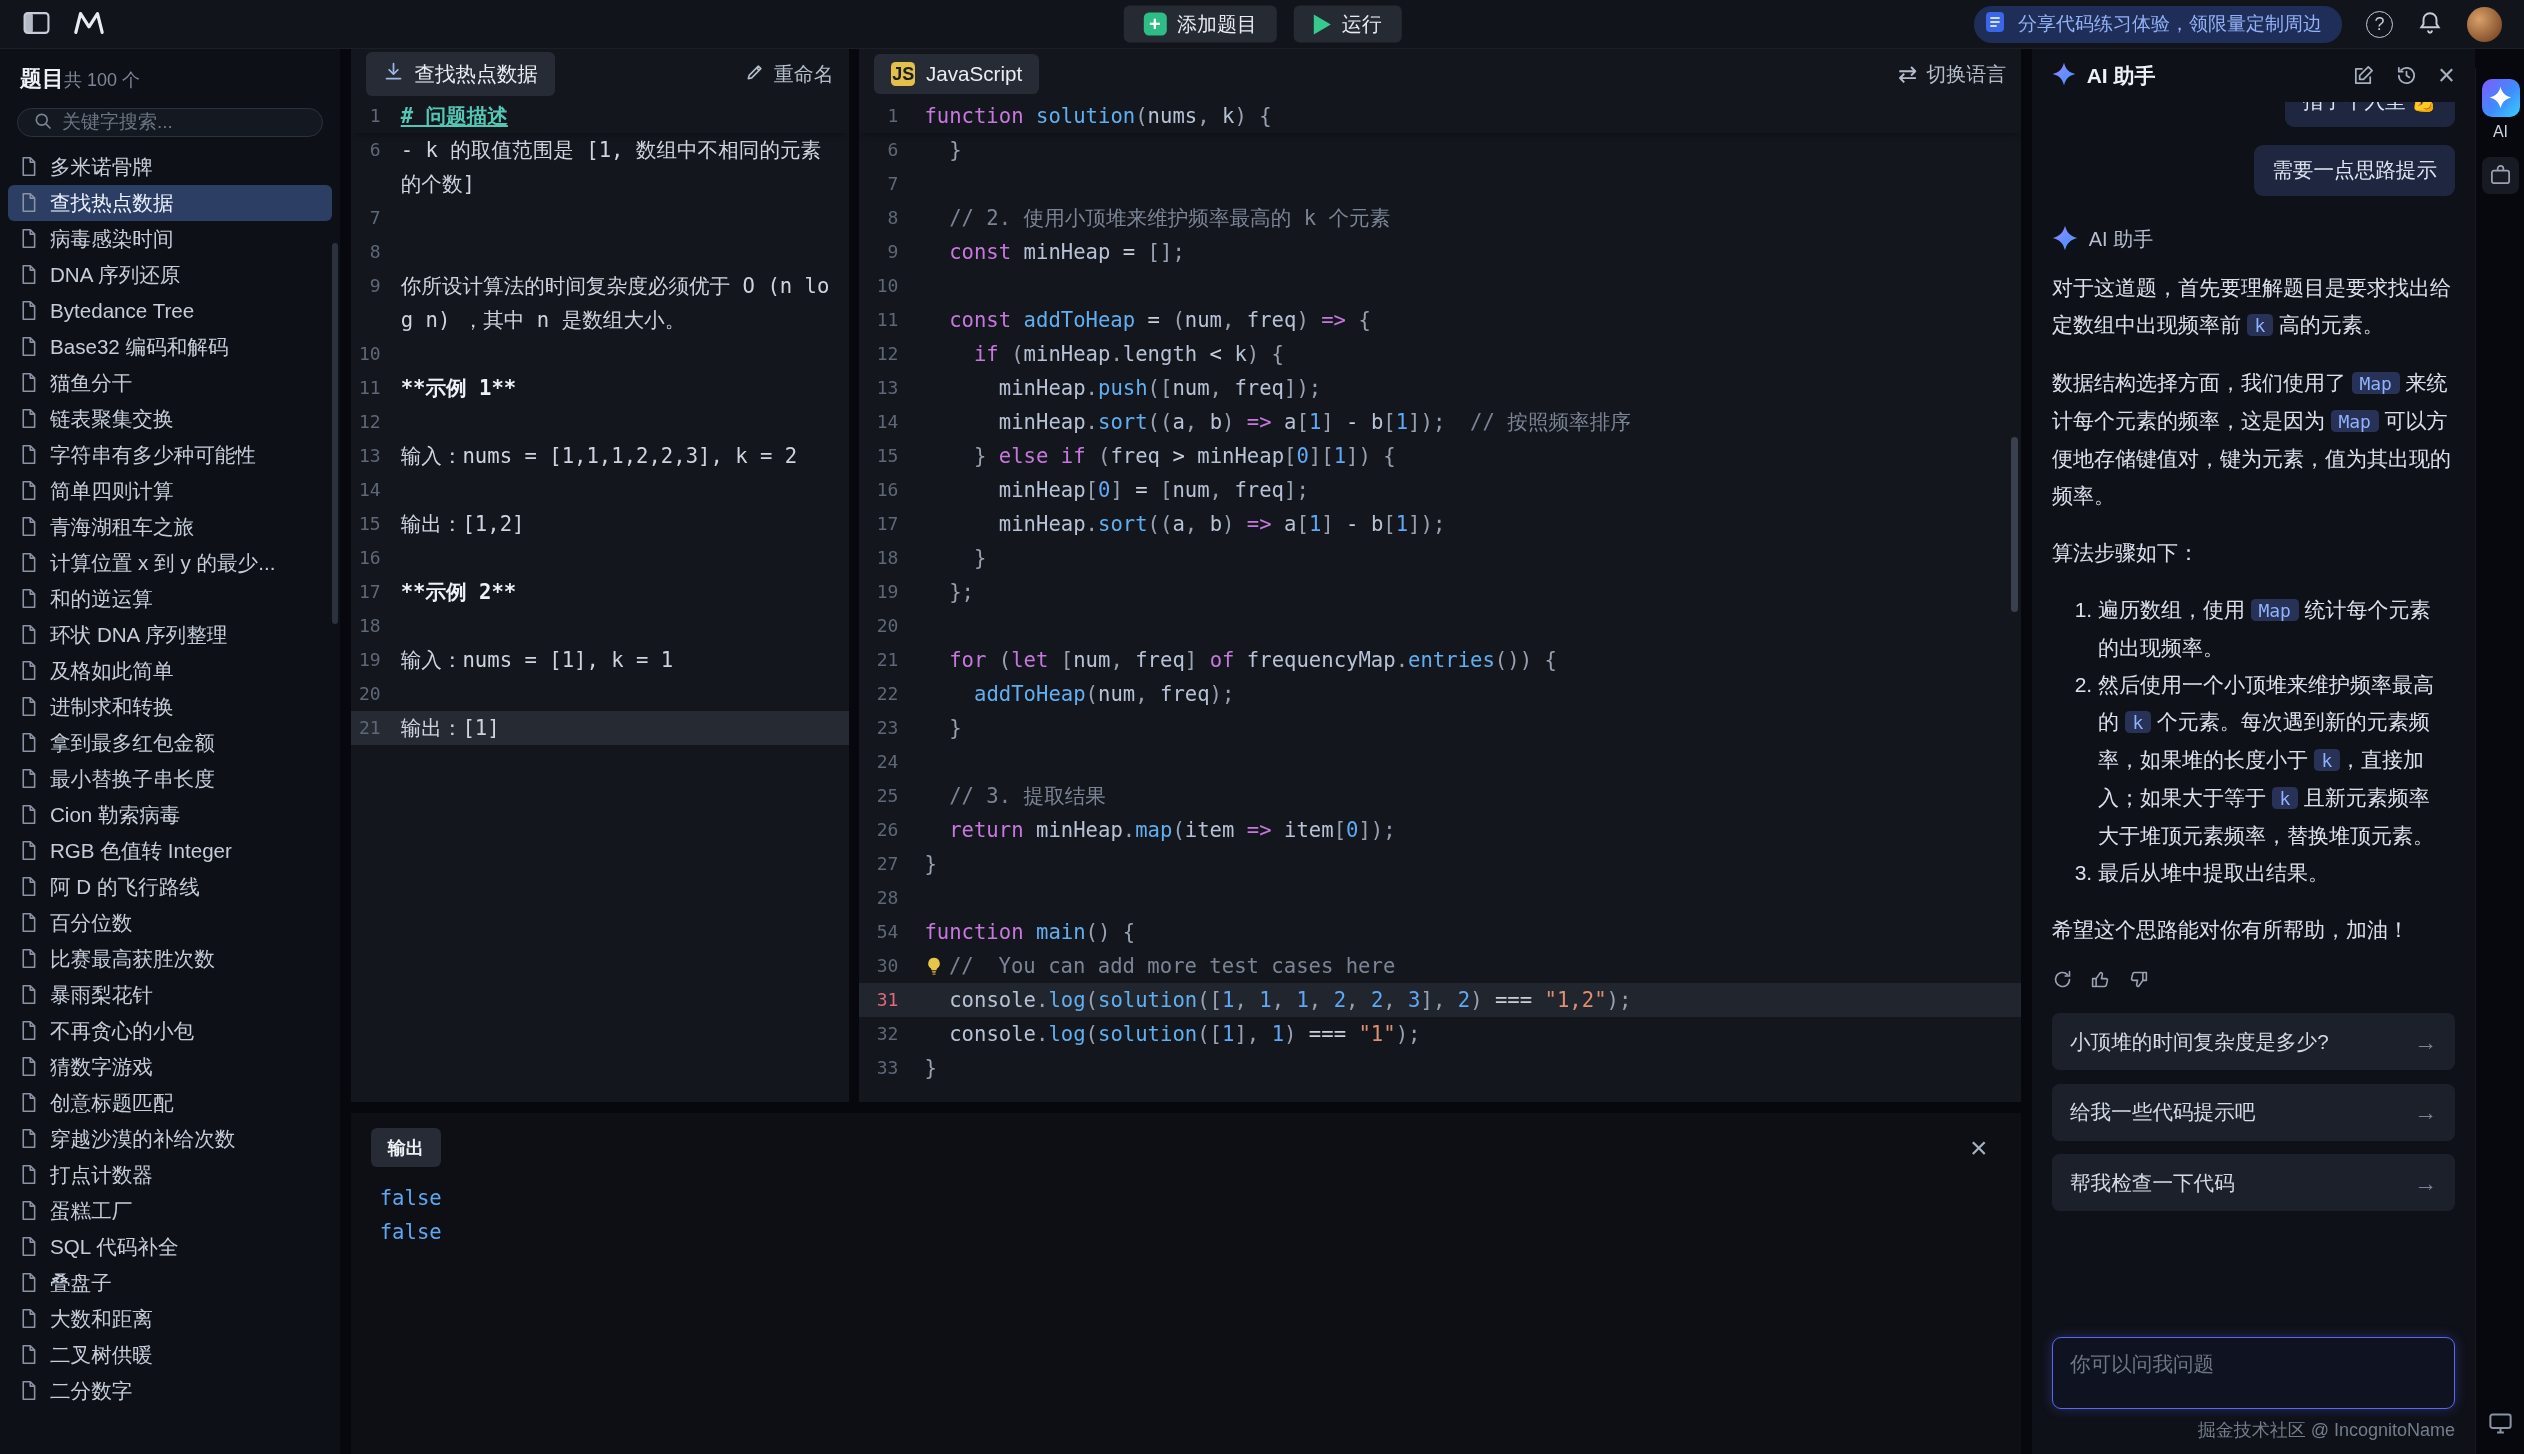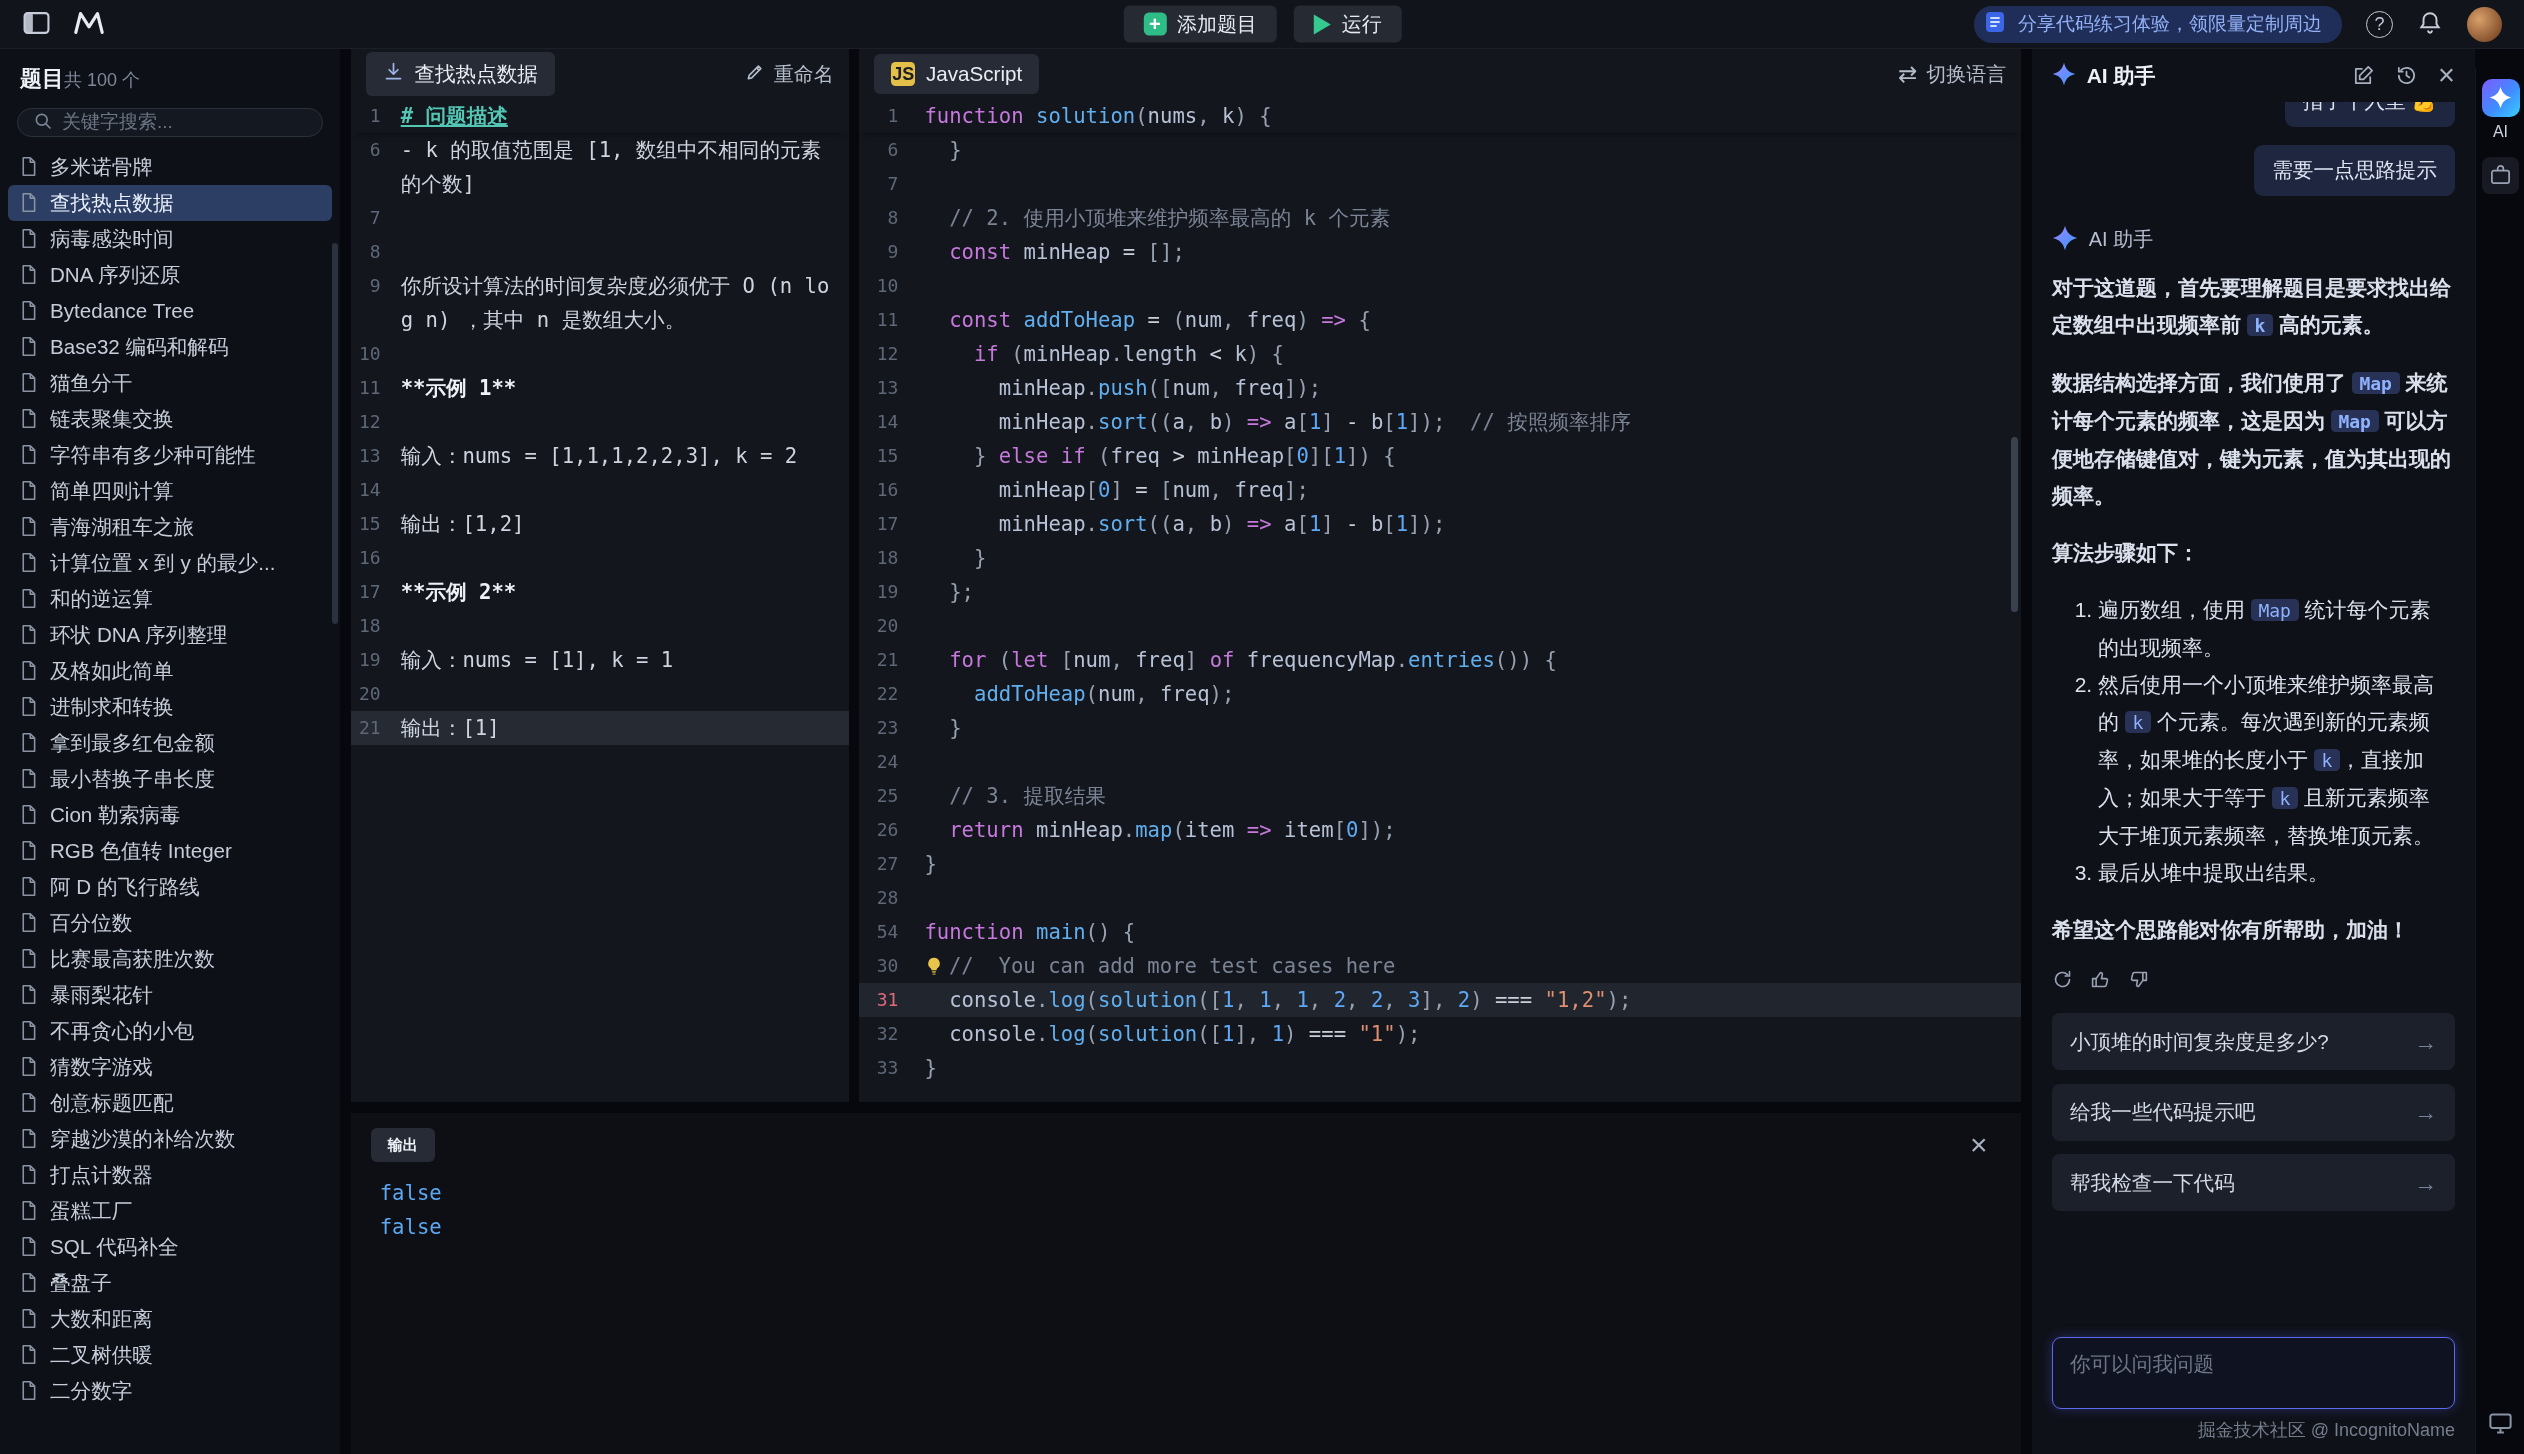--- a/index.html
+++ b/index.html
@@ -64,40 +64,40 @@
   .c-row.hl .c-num { color:#e0697a; }
   .c-code { flex:1; white-space:pre; color:#c9d0dc; overflow:hidden; }
   .c-code .bulb { display:inline-block; vertical-align:-3px; margin-right:4.6px; }
   .tk-kw{color:#c678dd} .tk-fn{color:#61afef} .tk-id{color:#b7c2d6}
   .tk-num{color:#5fa8f5} .tk-str{color:#de8f6f} .tk-com{color:#7b8495}
   .tk-pn{color:#98a1b0} .tk-pl{color:#c9d0dc} .tk-op{color:#c678dd}
   .ed-scrollthumb { position:absolute; right:3px; top:388px; width:7.6px; height:175px; background:#39404e; border-radius:3.8px; }
 
   .output-panel { flex:0 0 341px; background:#0d0f15; padding:15px 20px; }
   .out-head { display:flex; align-items:center; justify-content:space-between; }
-  .out-chip { background:#262b35; border-radius:6px; padding:7.6px 17px; font-weight:bold; font-size:15px; color:#eef1f6; }
+  .out-chip { background:#262b35; border-radius:6px; padding:7.6px 17px; font-weight:bold; font-size:18px; color:#eef1f6; }
   .out-close { color:#a9b2c1; font-size:30px; line-height:1; padding:0 13.7px; cursor:pointer; }
   .out-lines { margin-top:13.7px; padding-left:9px; font-family:"DejaVu Sans Mono","Liberation Mono",monospace; font-size:20.6px; color:#5da8f2; }
   .out-line { line-height:34px; }
 
   
   .ai-panel { flex:0 0 443px; background:#0f1119; display:flex; flex-direction:column; min-height:0; }
   .ai-head { flex:0 0 53px; display:flex; align-items:center; gap:10.7px; padding:0 20px; }
   .ai-title { font-size:21px; font-weight:bold; color:#eef1f7; }
   .ai-head-icons { margin-left:auto; display:flex; align-items:center; gap:20px; color:#a7b0bf; }
   .ai-head-icons .icn { cursor:pointer; display:flex; }
   .ai-close { font-size:29px; line-height:1; cursor:pointer; }
   .ai-scroll { flex:1; min-height:0; overflow:hidden; padding:0 20px; display:flex; flex-direction:column; }
   .bubble { align-self:flex-end; background:#1f2740; color:#dde3f0; border-radius:9px; padding:11.4px 18px; font-size:20.6px; max-width:92%; }
   .bubble.clip { margin-top:-26px; }
   .bubble + .bubble { margin-top:18px; }
   .ai-msg-head { display:flex; align-items:center; gap:10.7px; margin-top:29px; }
   .ai-name { color:#b6bfd0; font-size:20px; }
   .ai-body { margin-top:15px; font-size:21px; line-height:37px; color:#dbe1ec; }
-  .ai-body p { margin:0 0 20px;font-weight:bold; }
+  .ai-body p { margin:0 0 20px; }
   .ai-ol { margin:0 12px 20px; padding-left:34px; }
   .ai-ol li { line-height:37px; }
   .ichip { background:#283156; color:#8fb3ff; border-radius:4.6px; padding:0.8px 7.6px; font-family:"DejaVu Sans Mono","Liberation Mono",monospace; font-size:18px; }
   .ai-actions { display:flex; gap:17px; color:#9aa3b4; margin-top:1.5px; }
   .ai-actions .icn { cursor:pointer; display:flex; }
   .sugg { margin-top:23px; display:flex; flex-direction:column; gap:13.7px; padding-bottom:7.6px; }
   .sugg-item { background:#1b202b; border-radius:7.6px; padding:14.5px 18px; display:flex; justify-content:space-between; align-items:flex-end; font-size:20.6px; color:#d4dae6; cursor:pointer; }
   .sugg-arrow { color:#7b8496; font-size:23px; }
   .ai-input-wrap { flex:0 0 auto; padding:17px 20px 12px; }
   .ai-input-box { border:1.5px solid #5b68f0; box-shadow:0 0 12px rgba(80,95,230,.35); border-radius:9px; background:#0f1220; min-height:72px; padding:13.7px 17px; }

